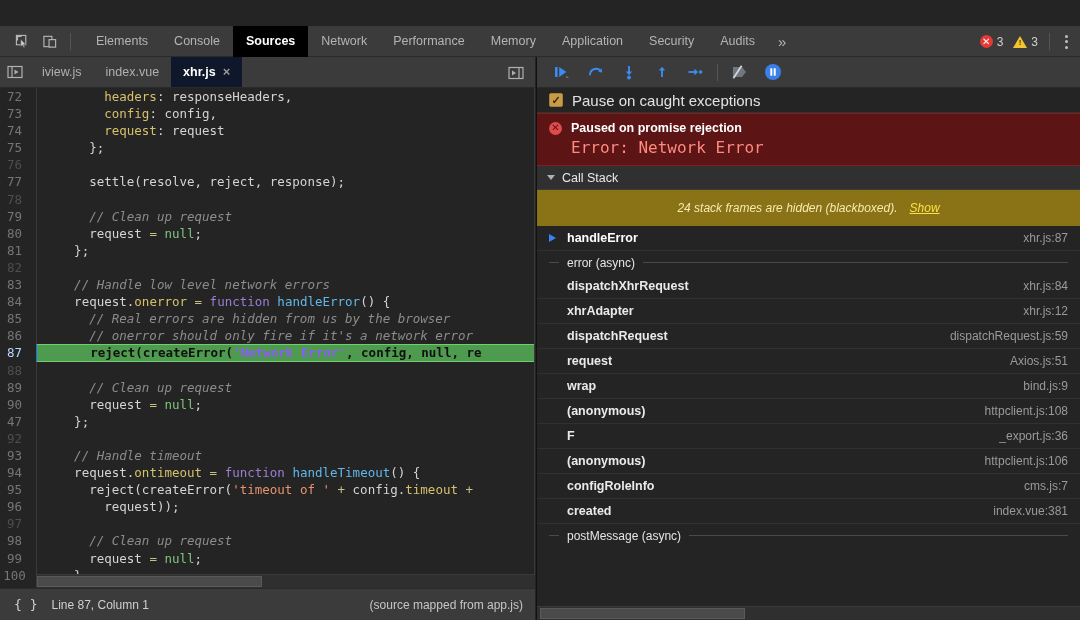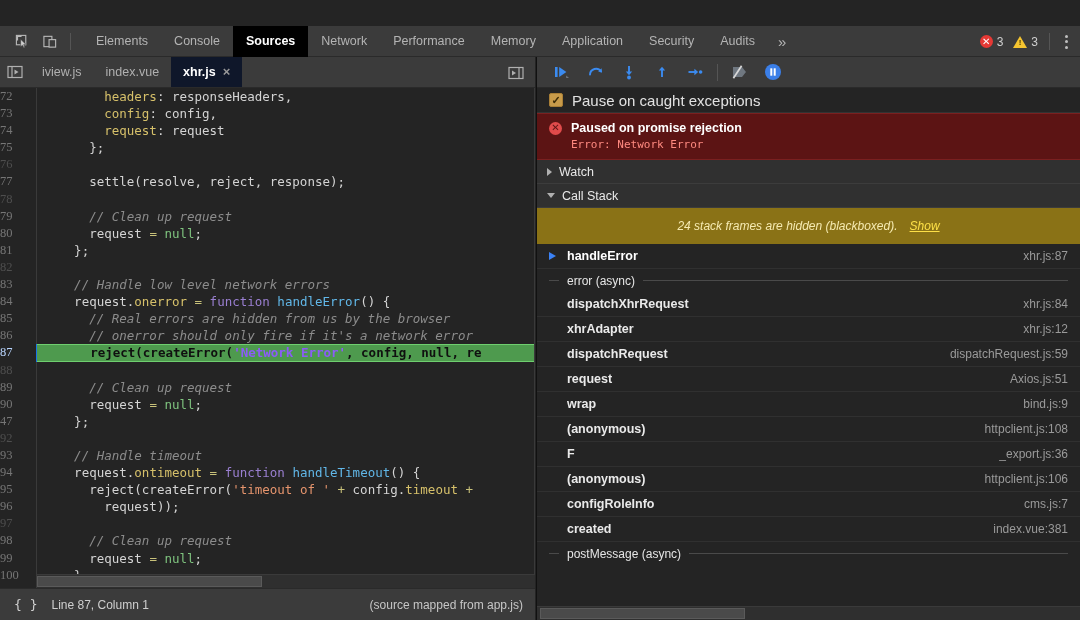--- a/index.html
+++ b/index.html
@@ -111,22 +111,22 @@
   
   .editor {
     position: relative; height: 500px; background: #242424;
     overflow: hidden;
     font-family: "DejaVu Sans Mono", monospace;
     font-size: 12.5px; line-height: 17.1px;
   }
   .code-rows { position: absolute; left: 0; top: 0; right: 0; }
   .crow { display: flex; height: 17.1px; position: relative; white-space: pre; }
   .gutter {
-    width: 36px; min-width: 36px; text-align: left; padding-right: 7px;
-    color: #767676; background: #242424; user-select: none; font-family: Liberation Serif, serif;
+    width: 36px; min-width: 36px; text-align: center; padding-right: 7px;
+    color: #767676; background: #242424; user-select: none;
   }
   .crow.dim .gutter { color: #4e4e4e; }
   .crow.hl .gutter { color: #b9d5ff; background: #242424; }
   .gborder { width: 1px; background: #3a3a3a; }
   .crow.hl .gborder { background: #1a73e8; width: 2px; }
   .ctext { padding-left: 7px; color: #d4d4d4; flex: 1; overflow: hidden; }
   .crow.hl .ctext { background: #4e9a4e; }
   .crow.hl { background: transparent; }
   .hl-band {
     position: absolute; left: 37px; right: 0; top: 0; height: 17.1px;
@@ -199,21 +199,21 @@
     padding: 7px 10px 8px 12px;
   }
   .paused-head { display: flex; align-items: center; gap: 9px; }
   .paused-icon {
     width: 13px; height: 13px; border-radius: 50%; background: #e04b4b;
     display: flex; align-items: center; justify-content: center;
     font-size: 10px; color: #5c1414; line-height: 1;
   }
   .paused-title { font-size: 12.5px; color: #fff; font-weight: bold; }
   .paused-msg {
-    font-family: "DejaVu Sans Mono", monospace; font-size: 11px;
+    font-family: "DejaVu Sans Mono", monospace; font-size: 16px;
     color: #ff8a80; padding-left: 22px; padding-top: 3px;
   }
 
   .section-hdr {
     height: 24px; display: flex; align-items: center; gap: 7px;
     padding-left: 10px; background: #303030; border-bottom: 1px solid #3c3c3c;
     font-size: 12.5px; color: #e8e8e8; cursor: pointer;
   }
   .tri { width: 0; height: 0; }
   .tri.right { border-left: 5px solid #b0b0b0; border-top: 4px solid transparent;
@@ -454,24 +454,20 @@
     </div>
 
     <div class="paused-box">
       <div class="paused-head">
         <span class="paused-icon">✕</span>
         <span class="paused-title">Paused on promise rejection</span>
       </div>
       <div class="paused-msg">Error: Network Error</div>
     </div>
 
-    <div class="section-hdr">
-      <span class="tri right"></span>
-      <span>Watch</span>
-    </div>
 
     <div class="section-hdr">
       <span class="tri down"></span>
       <span>Call Stack</span>
     </div>
 
     <div class="blackbox-bar">
       <span>24 stack frames are hidden (blackboxed).</span>
       <a>Show</a>
     </div>

